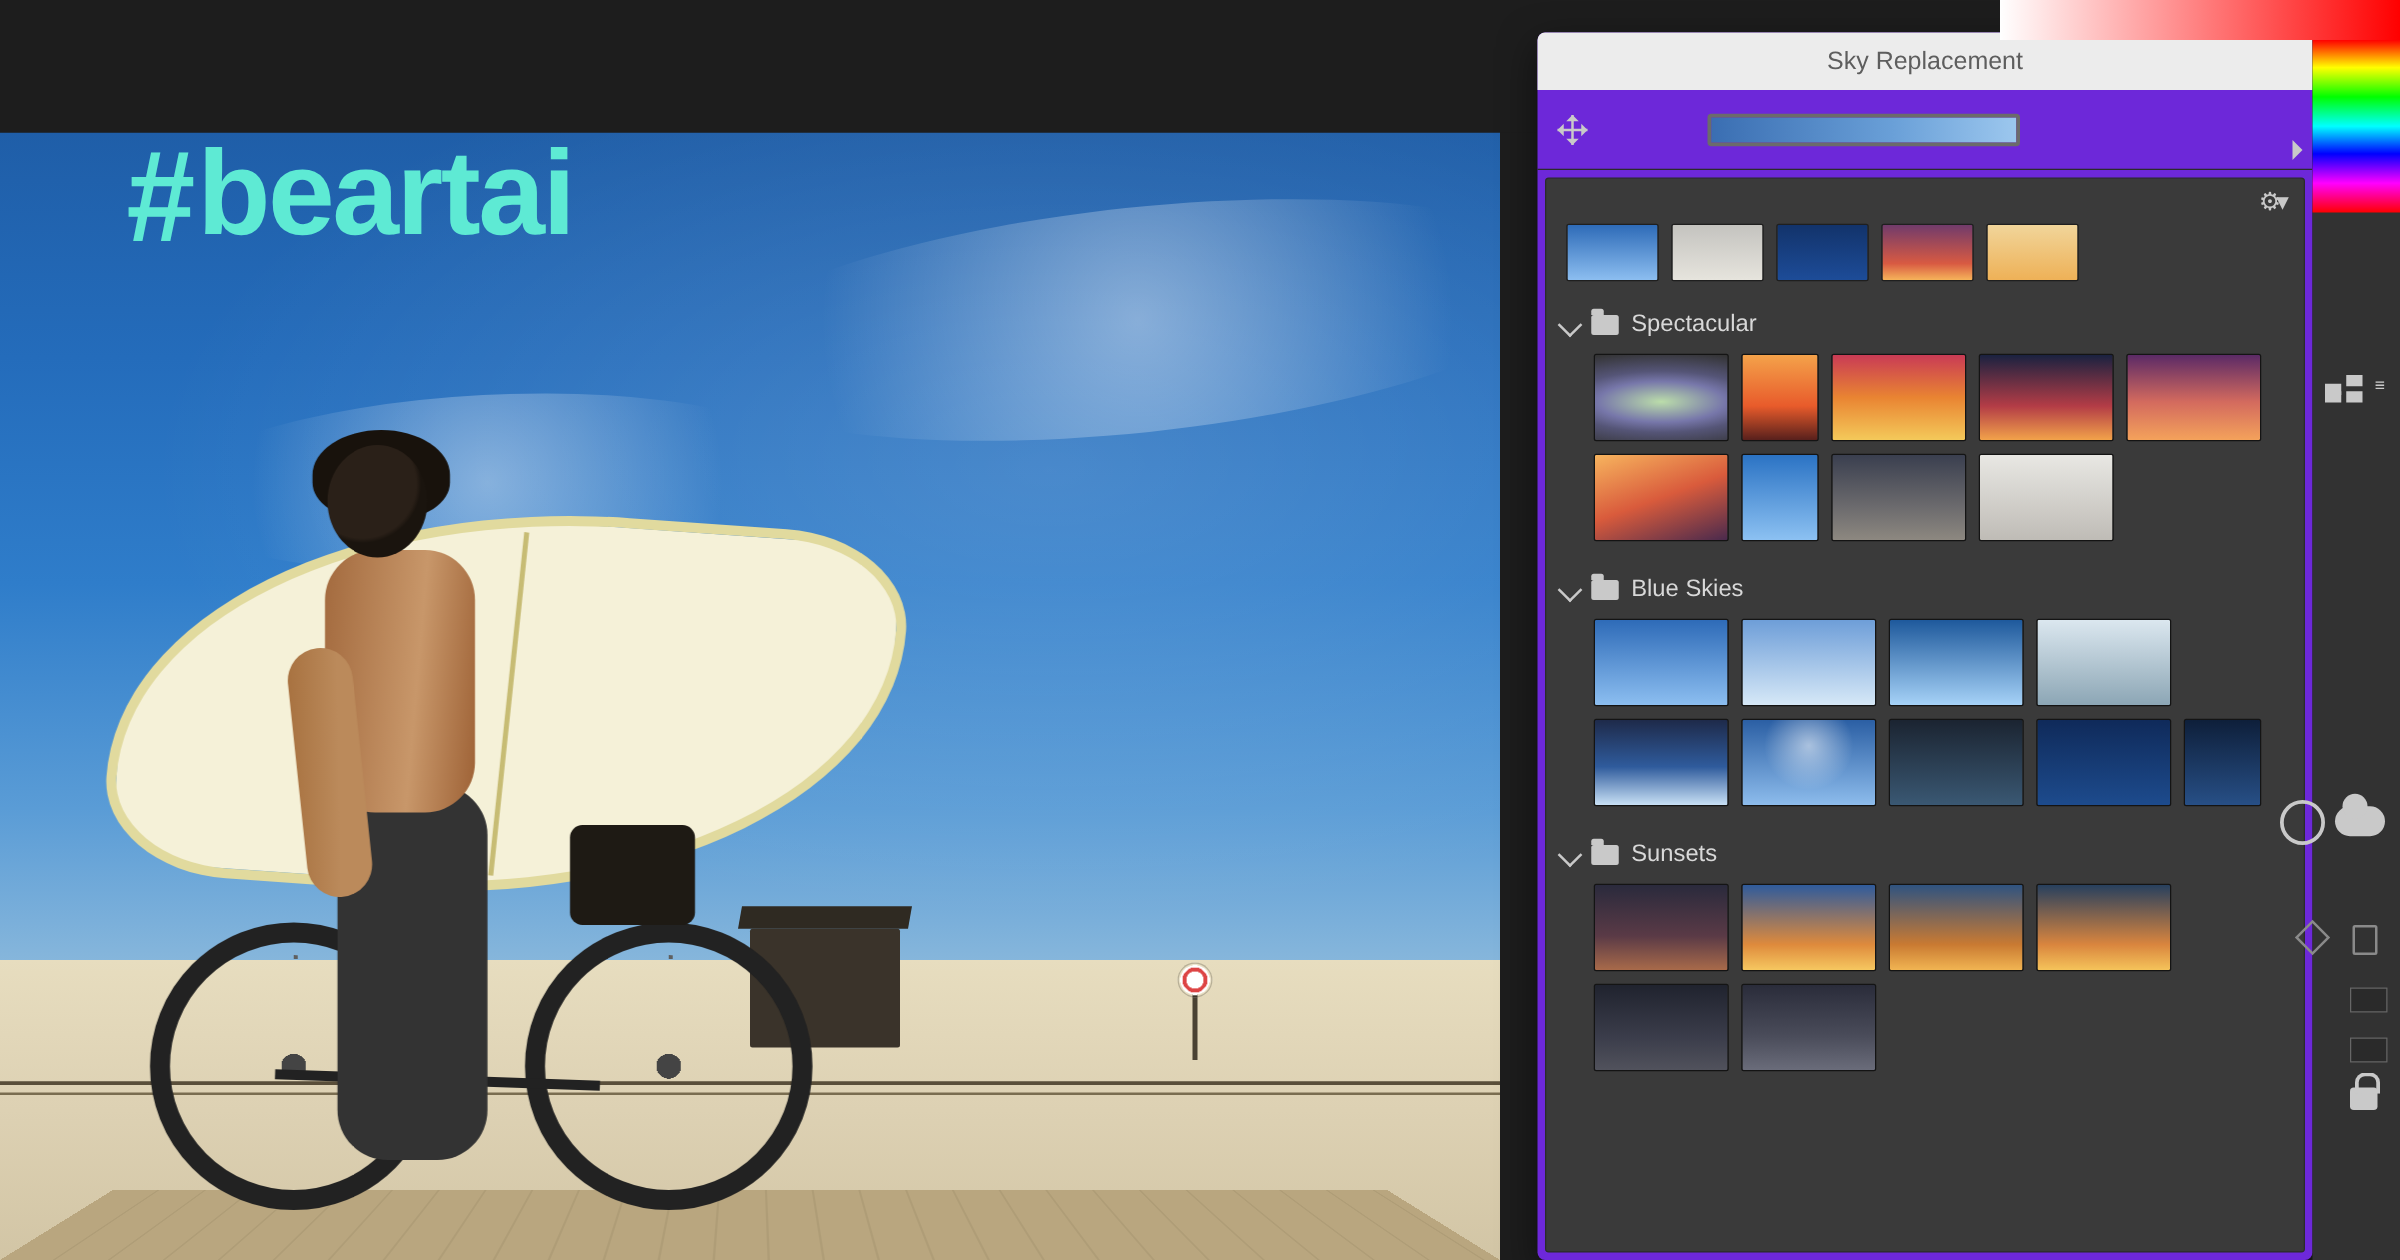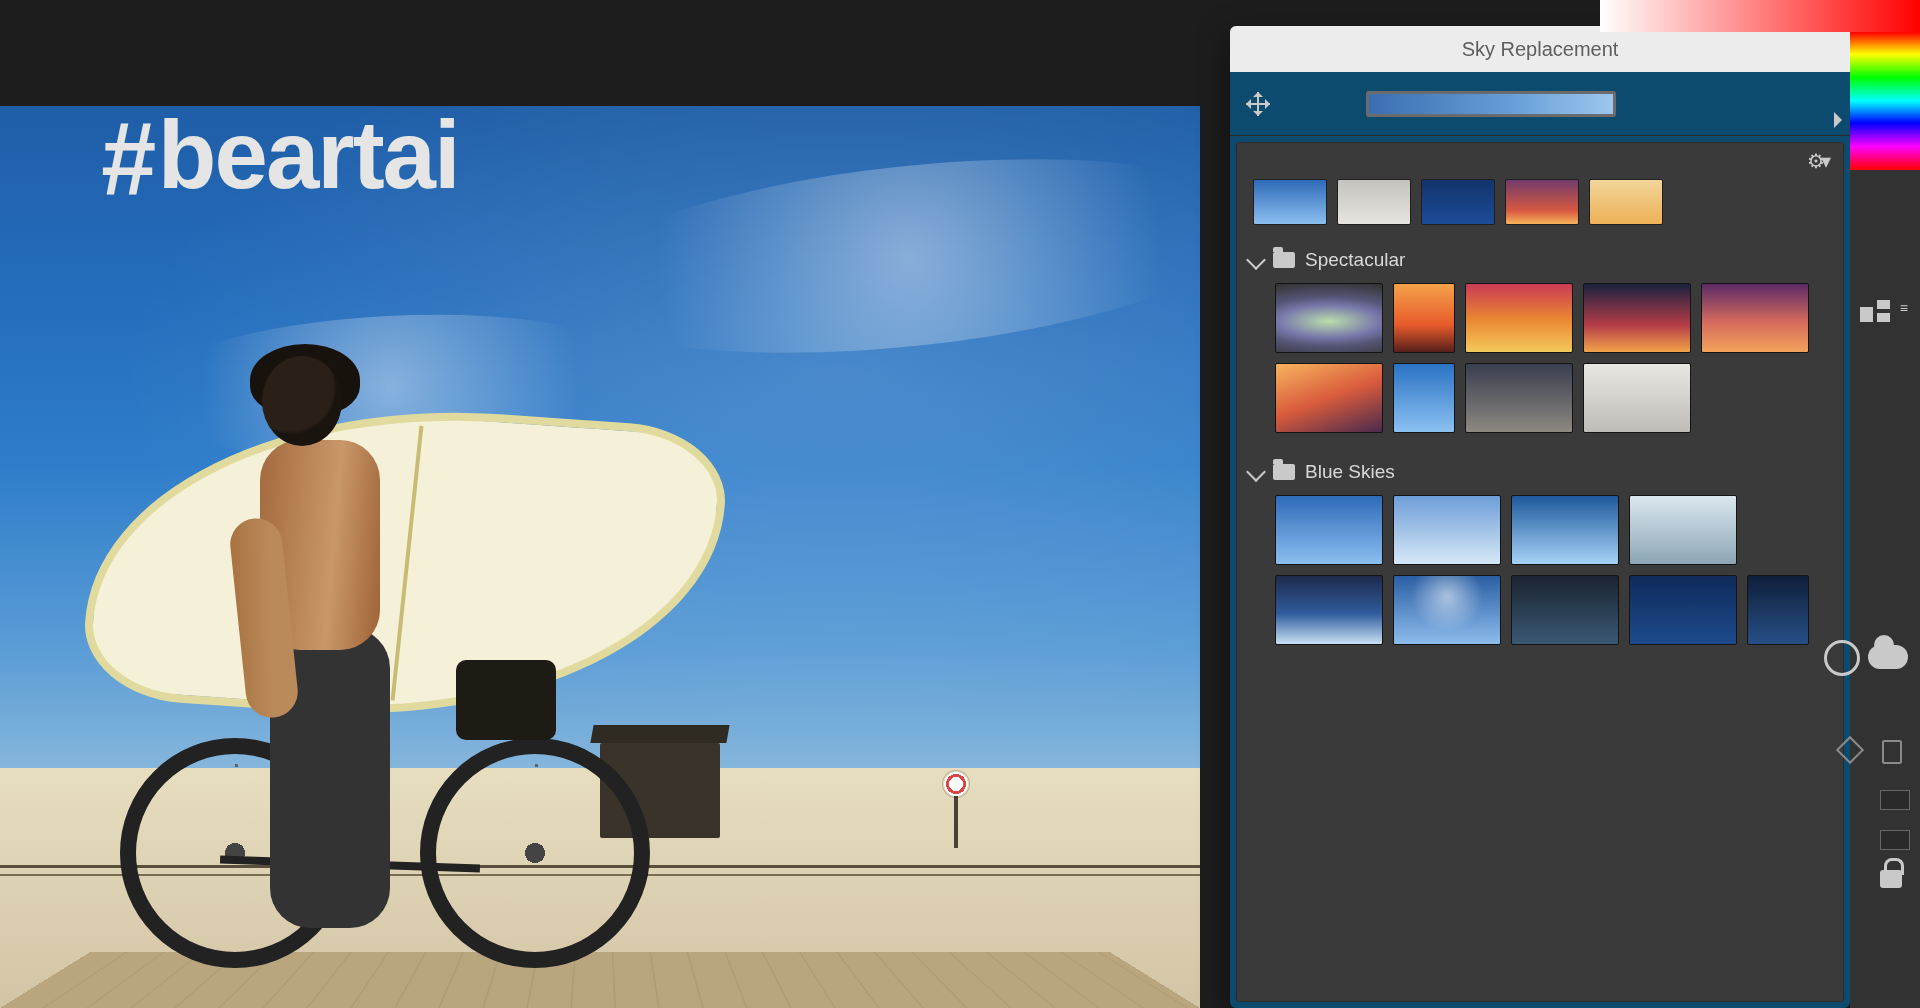--- a/index.html
+++ b/index.html
@@ -84,28 +84,28 @@
   .surf{
     position:absolute; left:-60px; top:60px; width:630px; height:310px;
     background:radial-gradient(120% 200% at 40% 30%, #f5f1d8 0 58%, #e7e0b9 58% 100%);
     border:8px solid #e1da9e;
     border-radius:80% 20% 80% 20% / 95% 30% 95% 30%;
     transform:rotate(4deg);
   }
   .stringer{ position:absolute; left:50%; top:3%; width:4px; height:94%; background:#c7bc74; transform:rotate(2deg); }
 
   .watermark{
-    position:absolute; left:100px; top:-6px; color:#e5e5e5; font-weight:700; font-size:96px; line-height:1;
+    position:absolute; left:100px; top:-6px; color:#5eead4; font-weight:700; font-size:96px; line-height:1;
     letter-spacing:-2px;
   }
   .watermark .hash{ font-weight:700; letter-spacing:-6px; margin-right:6px; display:inline-block; transform:translateY(6px) scaleX(.95); font-size:104px;}
 
   
   .panel{
-    position:absolute; left:1230px; top:26px; width:620px; height:982px; background:#0c4a6e;
+    position:absolute; left:1230px; top:26px; width:620px; height:982px; background:#6d28d9;
     border-radius:6px; box-shadow:0 10px 30px rgba(0,0,0,.5);
     display:flex; flex-direction:column;
   }
   .panel-titlebar{
     height:46px; background:#ececec; border-radius:6px 6px 0 0; display:flex; align-items:center; justify-content:center;
     color:#5e5e5e; font-size:20px;
   }
   .panel-head{
     height:64px; display:flex; align-items:center; gap:16px; padding:0 16px; border-bottom:1px solid #2b2b2b;
   }
@@ -308,20 +308,35 @@
             <div class="grid">
               <div class="tn w g-blue1"></div>
               <div class="tn w g-blue2"></div>
               <div class="tn w g-blue3"></div>
               <div class="tn w g-blue7"></div>
               <div class="tn w g-blue4"></div>
               <div class="tn w g-blue5"></div>
               <div class="tn w g-blue8"></div>
               <div class="tn w g-blue9"></div>
               <div class="tn n g-blue6"></div>
+            </div>
+          </div>
+          <div class="folder">
+            <div class="folder-head">
+              <span class="chev"></span>
+              <span class="fld-ico"></span>
+              <span>Sunsets</span>
+            </div>
+            <div class="grid">
+              <div class="tn w g-su1"></div>
+              <div class="tn w g-su2"></div>
+              <div class="tn w g-su3"></div>
+              <div class="tn w g-su4"></div>
+              <div class="tn w g-su5"></div>
+              <div class="tn w g-su6"></div>
             </div>
           </div>
         </div>
     </div>
   </div>
 
   <div class="rstrip"></div>
   <div class="cs-white"></div>
   <div class="sat-rect"></div>
   <div class="hue-rect"></div>

